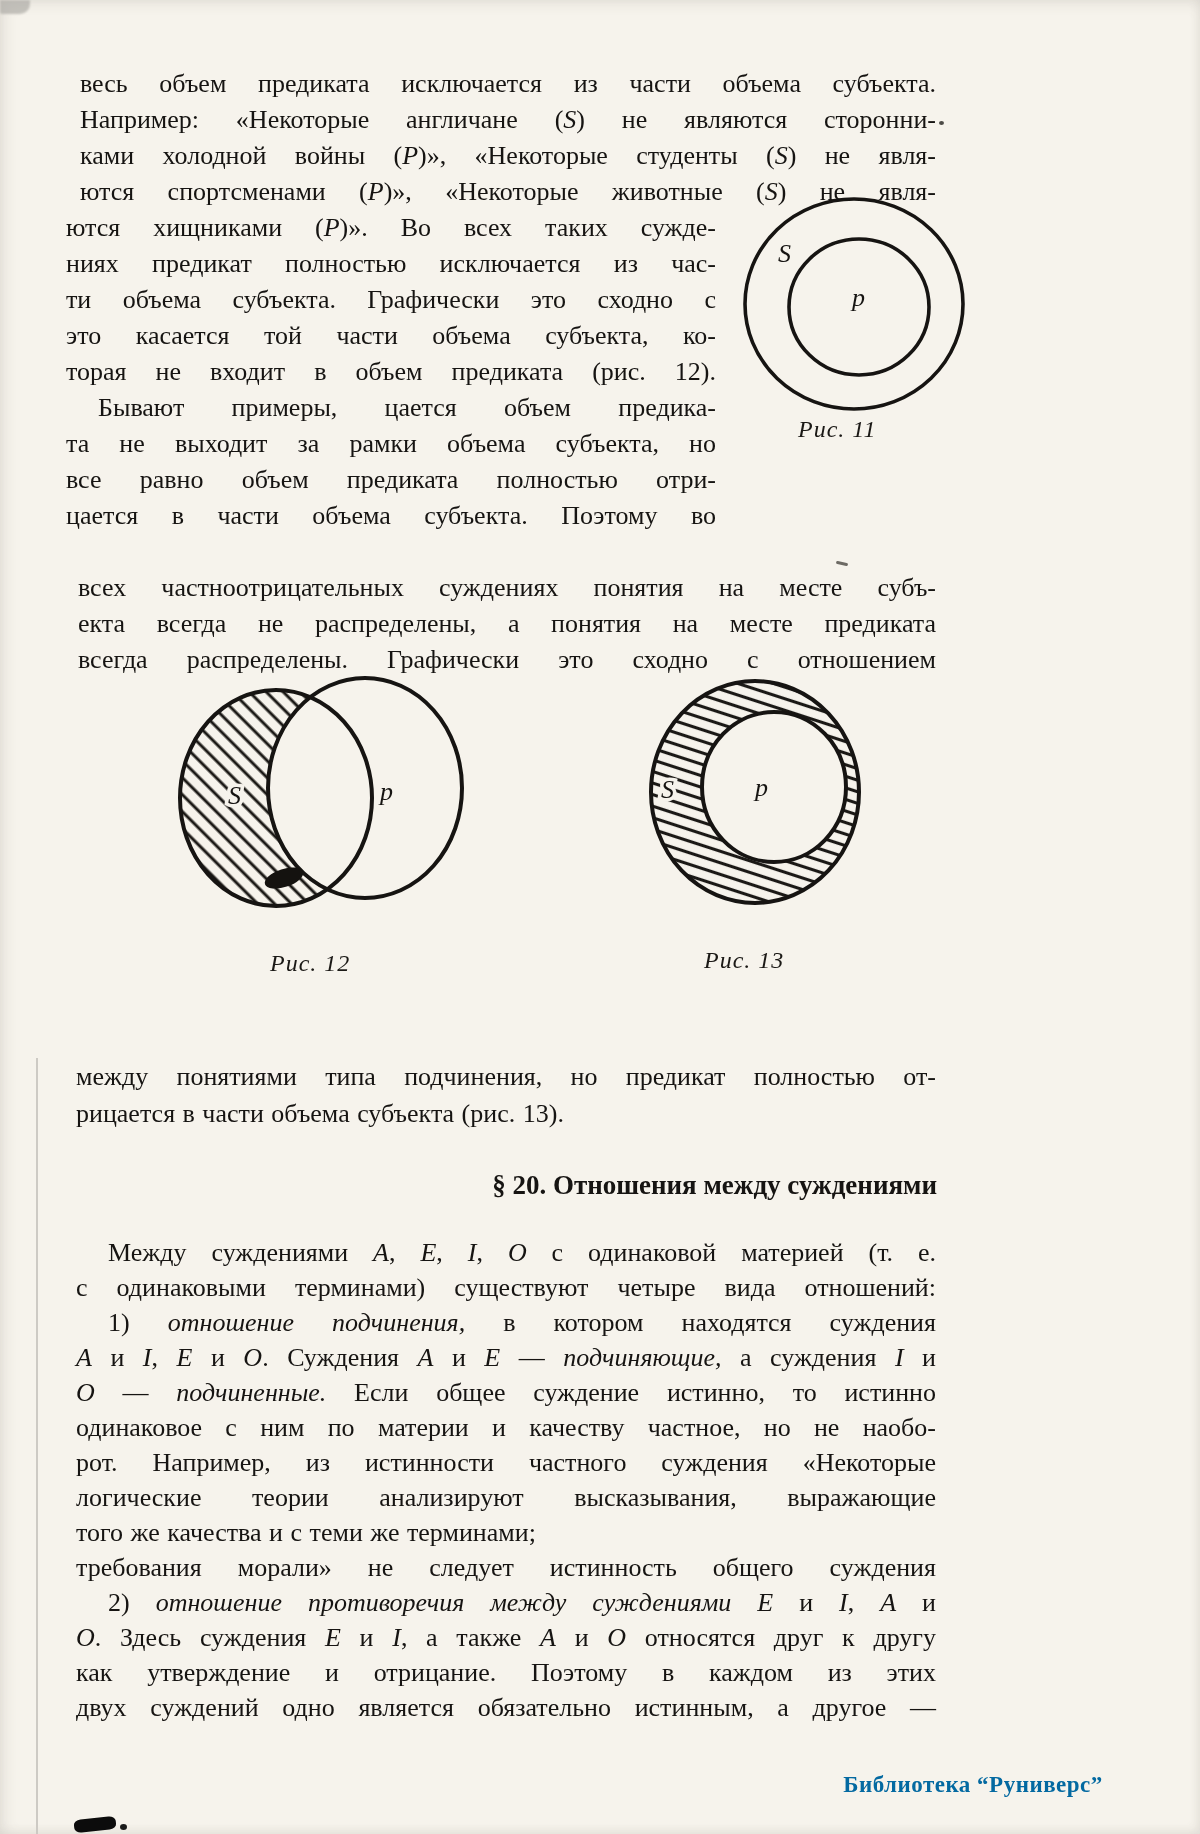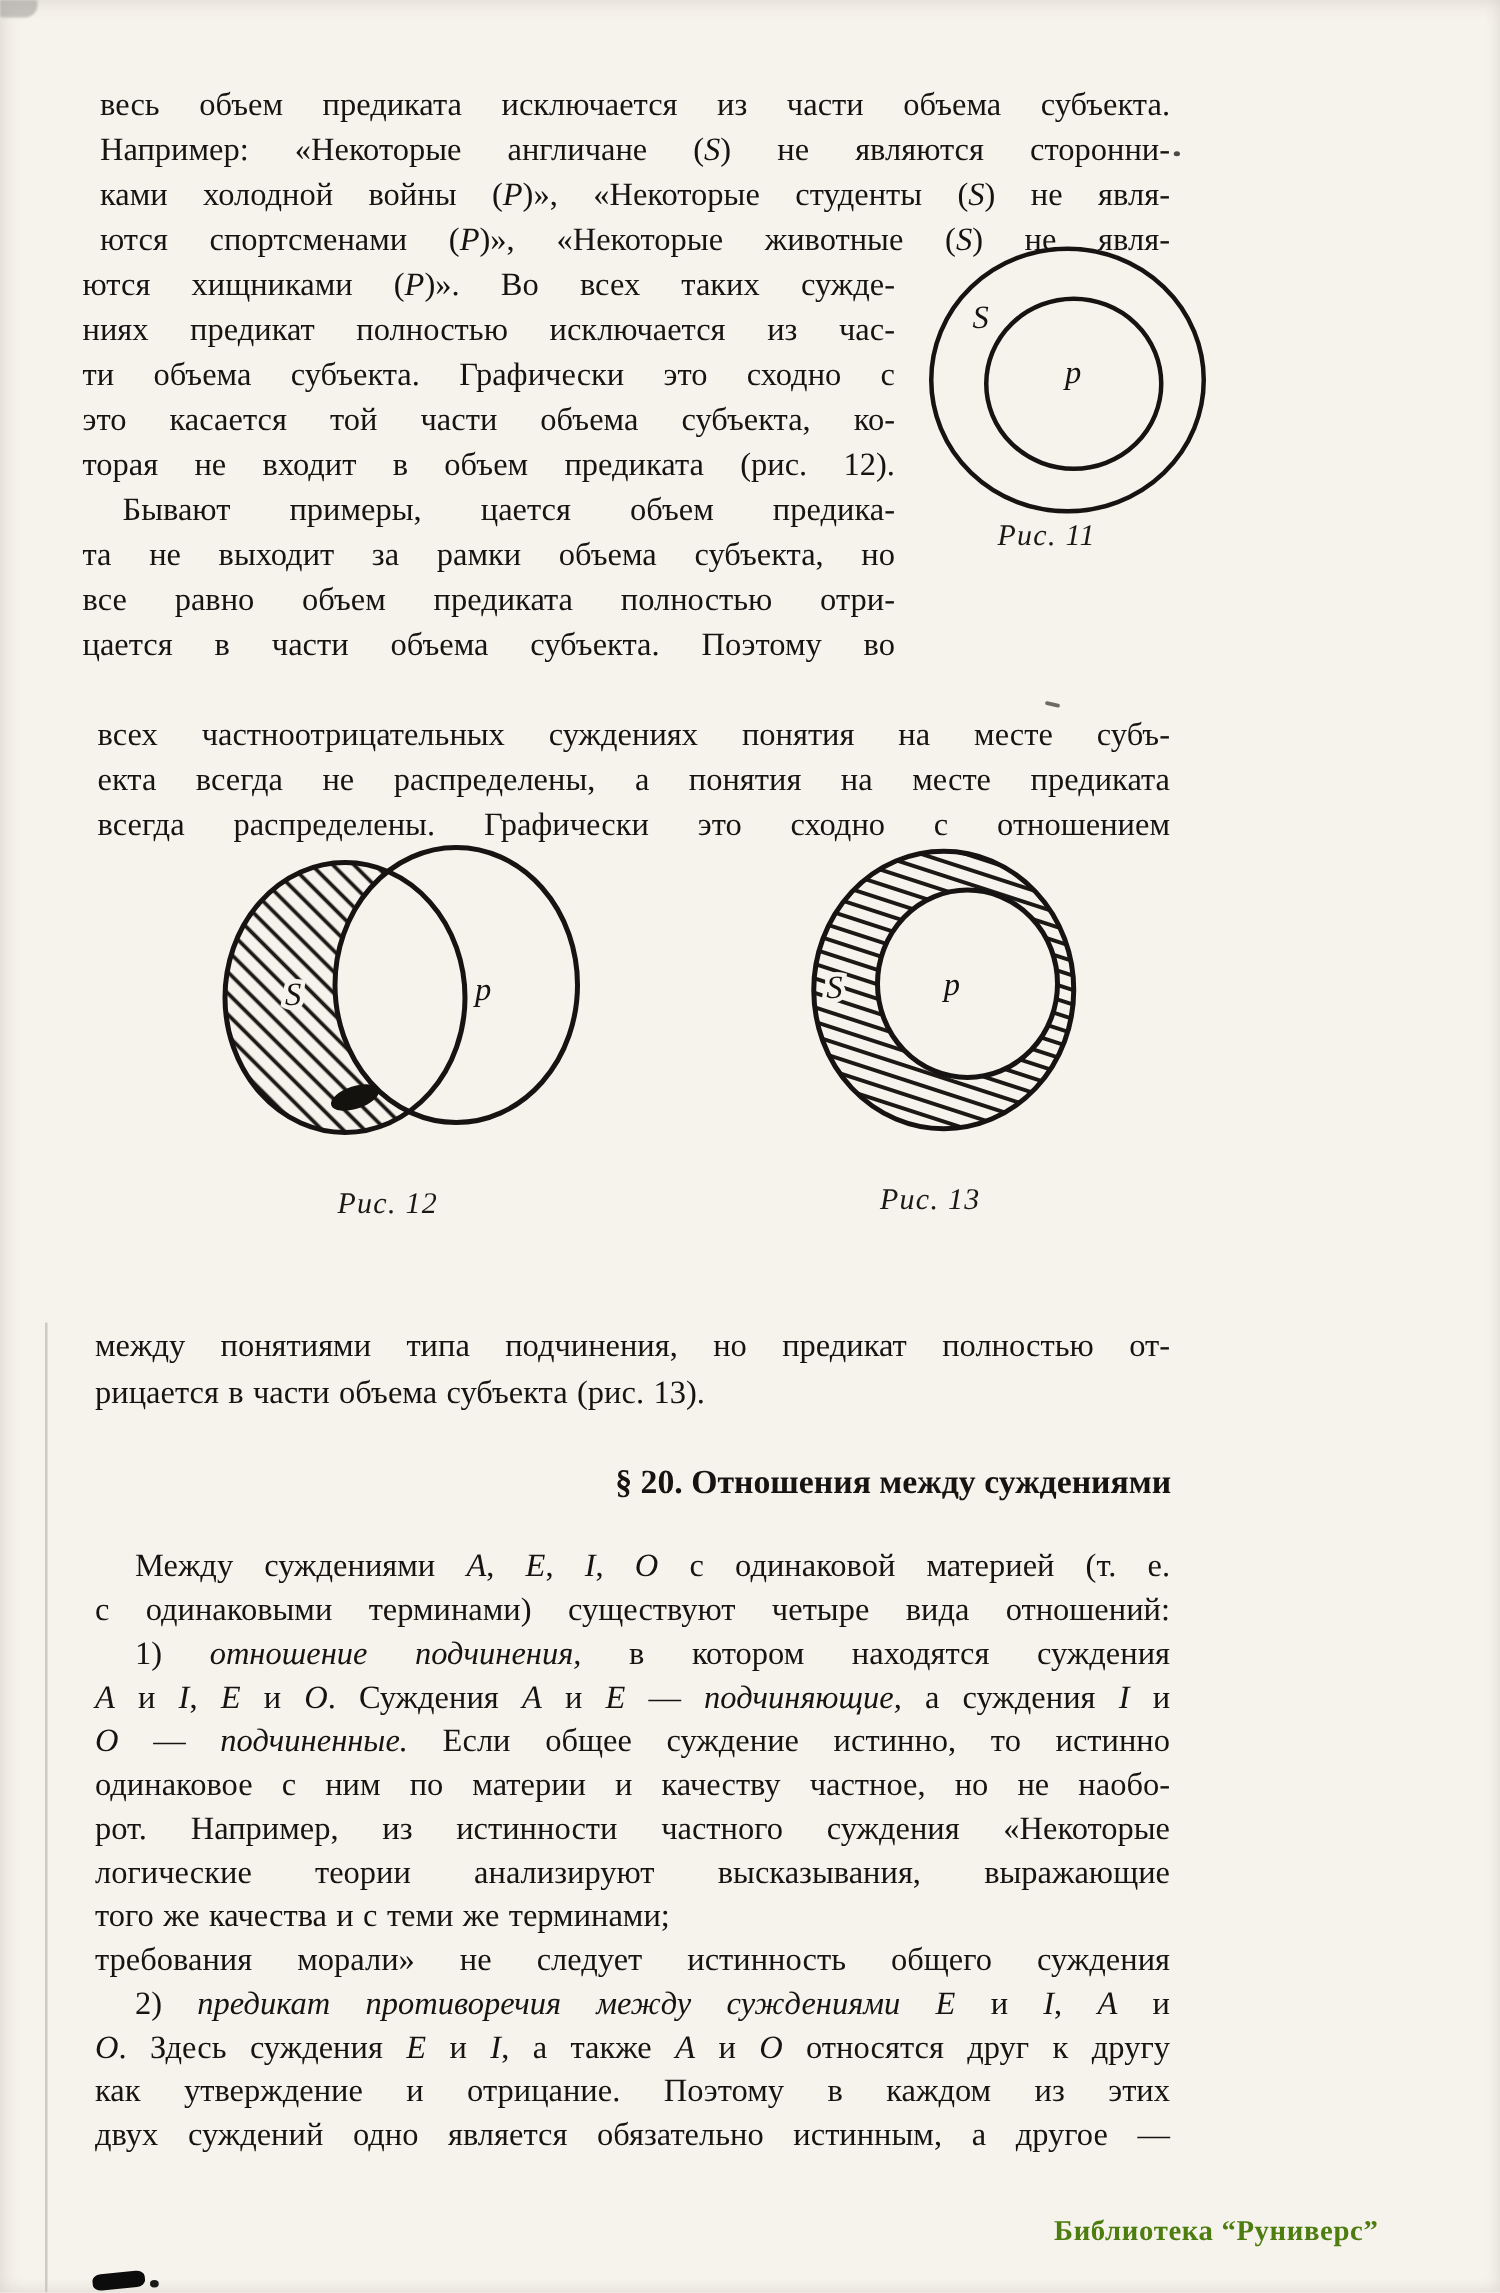--- a/index.html
+++ b/index.html
@@ -42,21 +42,21 @@
   #cap11{left:798px;top:416px;}
   #cap12{left:270px;top:950px;}
   #cap13{left:704px;top:947px;}
   .fig-label{font-style:italic;font-size:26px;fill:#161412;}
   #page-number{
     position:absolute;left:1102px;top:1830px;
     font-weight:bold;font-size:27px;color:#111;
   }
   #watermark{
     position:absolute;left:843px;top:1772px;width:260px;
-    font-weight:bold;font-size:23px;color:#4d7c0f;text-align:center;
+    font-weight:bold;font-size:23px;color:#0369a1;text-align:center;
     letter-spacing:.5px;
   }
   
   .smudge-tl{
     position:absolute;left:0;top:0;width:30px;height:14px;
     background:#a9a7a2;opacity:.65;border-radius:0 0 10px 2px;filter:blur(1px);
   }
   .blob-bl{
     position:absolute;left:74px;top:1818px;width:42px;height:13px;
     background:#0c0c0c;border-radius:7px/5px;transform:rotate(-6deg);
@@ -165,21 +165,21 @@
       <div class="tline indent">Между суждениями <i>A</i>, <i>E</i>, <i>I</i>, <i>O</i> с одинаковой материей (т. е.</div>
       <div class="tline">с одинаковыми терминами) существуют четыре вида отношений:</div>
       <div class="tline indent">1) <i>отношение подчинения,</i> в котором находятся суждения</div>
       <div class="tline"><i>A</i> и <i>I</i>, <i>E</i> и <i>O</i>. Суждения <i>A</i> и <i>E</i> — <i>подчиняющие,</i> а суждения <i>I</i> и</div>
       <div class="tline"><i>O</i> — <i>подчиненные.</i> Если общее суждение истинно, то истинно</div>
       <div class="tline">одинаковое с ним по материи и качеству частное, но не наобо-</div>
       <div class="tline">рот. Например, из истинности частного суждения «Некоторые</div>
       <div class="tline">логические теории анализируют высказывания, выражающие</div>
       <div class="tline last">того же качества и с теми же терминами;</div>
       <div class="tline">требования морали» не следует истинность общего суждения</div>
-      <div class="tline indent">2) <i>предикат противоречия между суждениями E</i> и <i>I</i>, <i>A</i> и</div>
+      <div class="tline indent">2) <i>отношение противоречия между суждениями E</i> и <i>I</i>, <i>A</i> и</div>
       <div class="tline"><i>O</i>. Здесь суждения <i>E</i> и <i>I</i>, а также <i>A</i> и <i>O</i> относятся друг к другу</div>
       <div class="tline">как утверждение и отрицание. Поэтому в каждом из этих</div>
       <div class="tline">двух суждений одно является обязательно истинным, а другое —</div>
     </div>
 
   <div id="page-number">61</div>
 
   <div id="watermark">Библиотека “Руниверс”</div>
 
   <div class="smudge-tl"></div>

